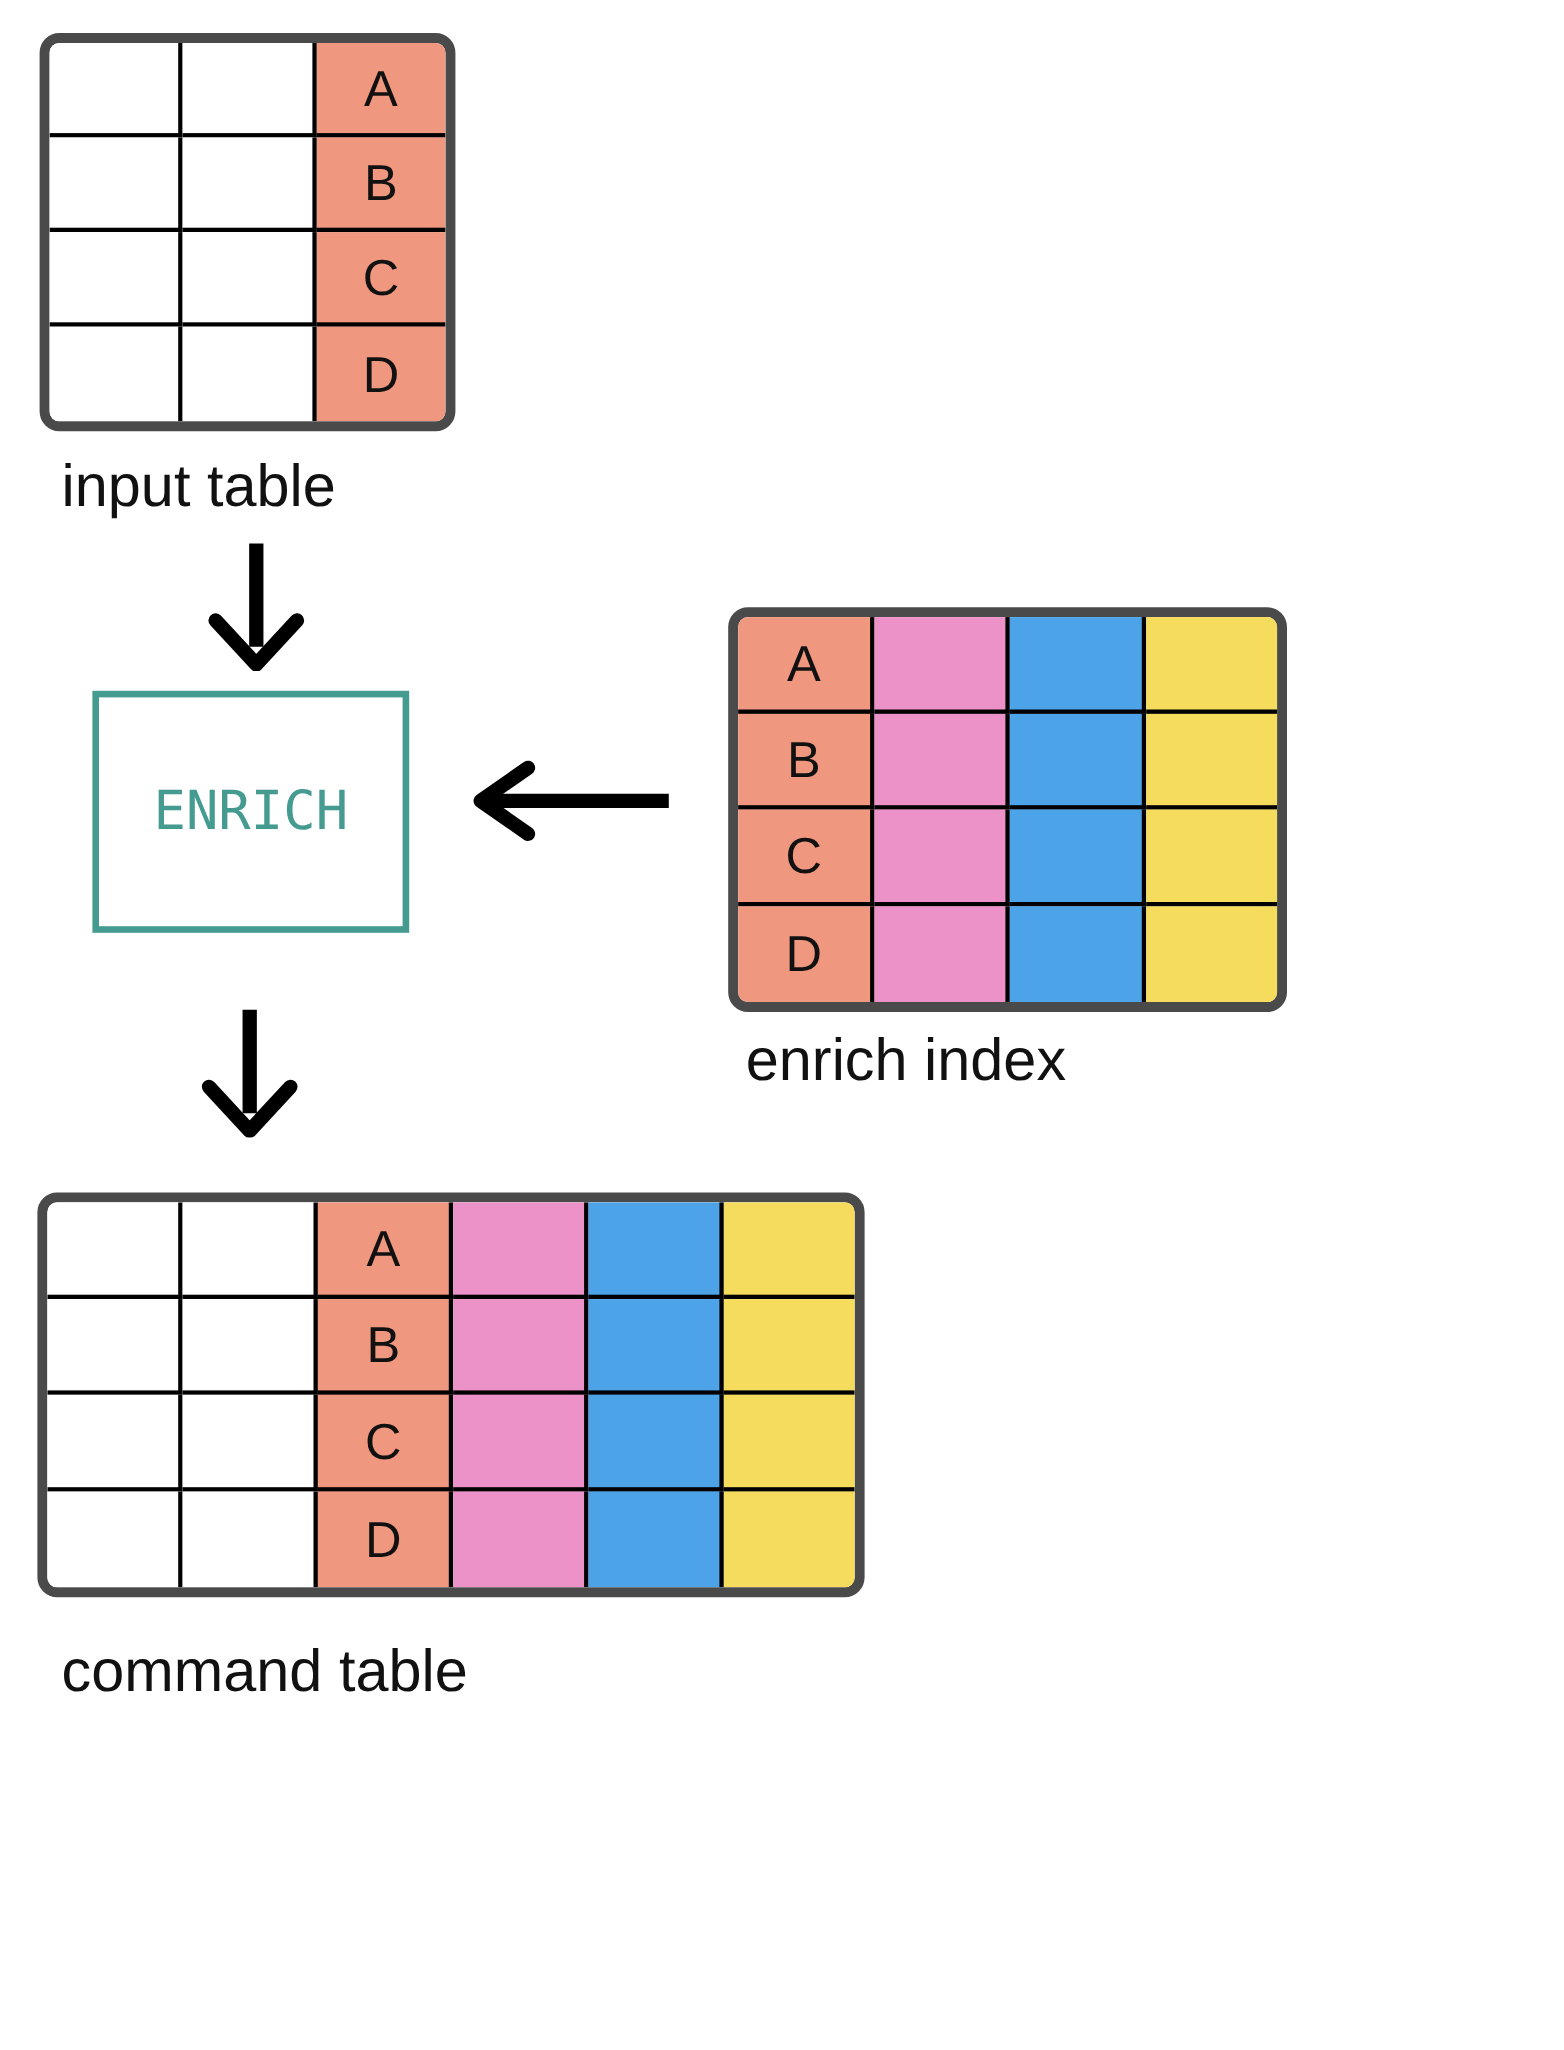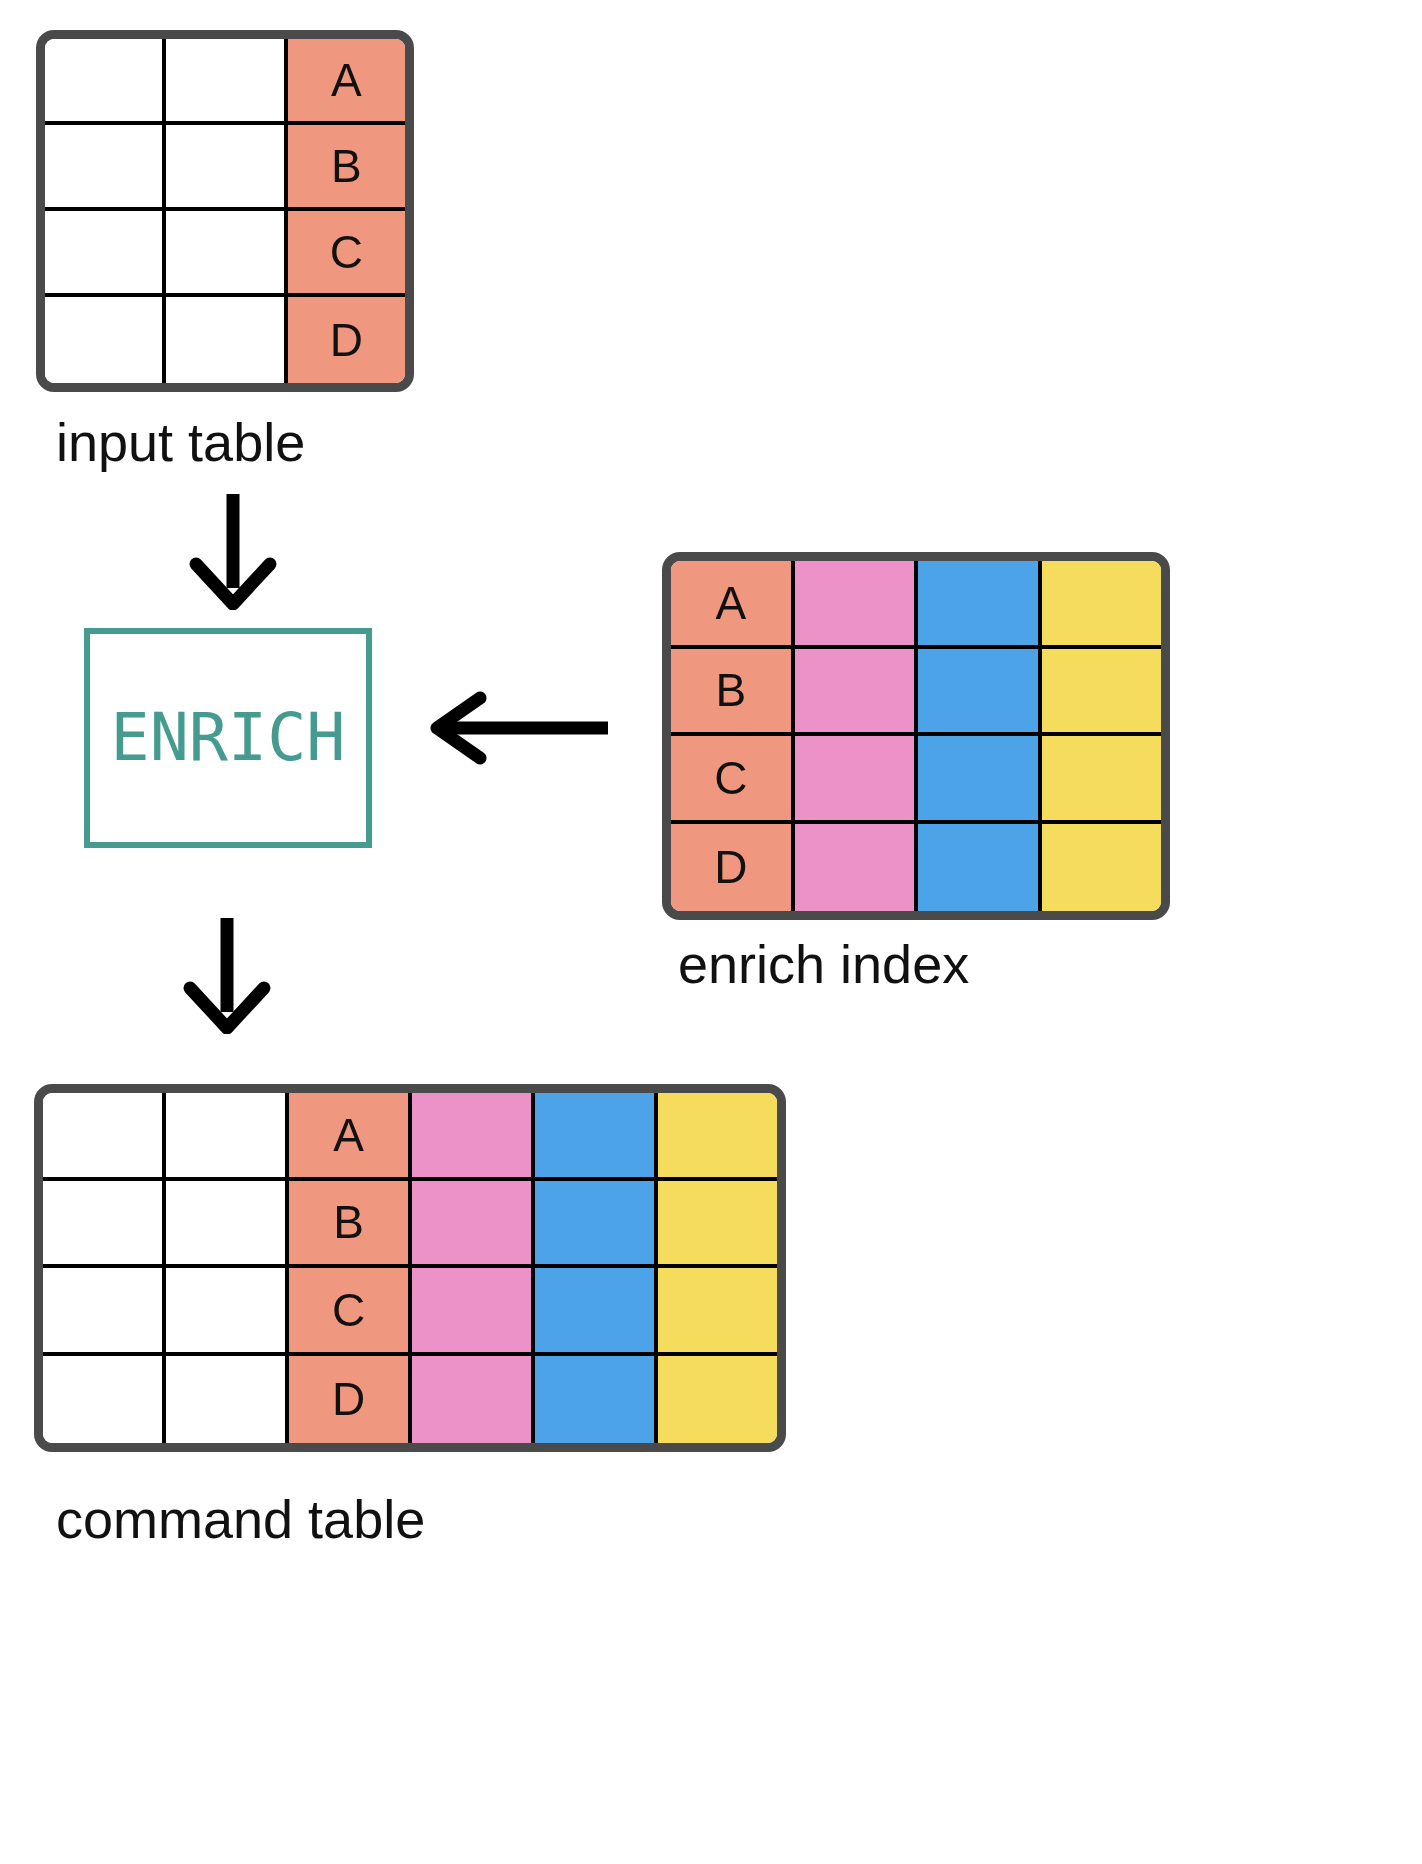--- a/index.html
+++ b/index.html
@@ -63,21 +63,21 @@
     border: 6px solid #459b90;
     background: #ffffff;
     display: flex;
     flex-direction: column;
     align-items: center;
     justify-content: center;
   }
   .cmd-line {
     font-family: "DejaVu Sans Mono", monospace;
     color: #459b90;
-    font-size: 65px;
+    font-size: 49px;
     line-height: 1.22;
     white-space: nowrap;
   }
 
   
   .arrow { position: absolute; }
 </style>
 </head>
 <body>
 

